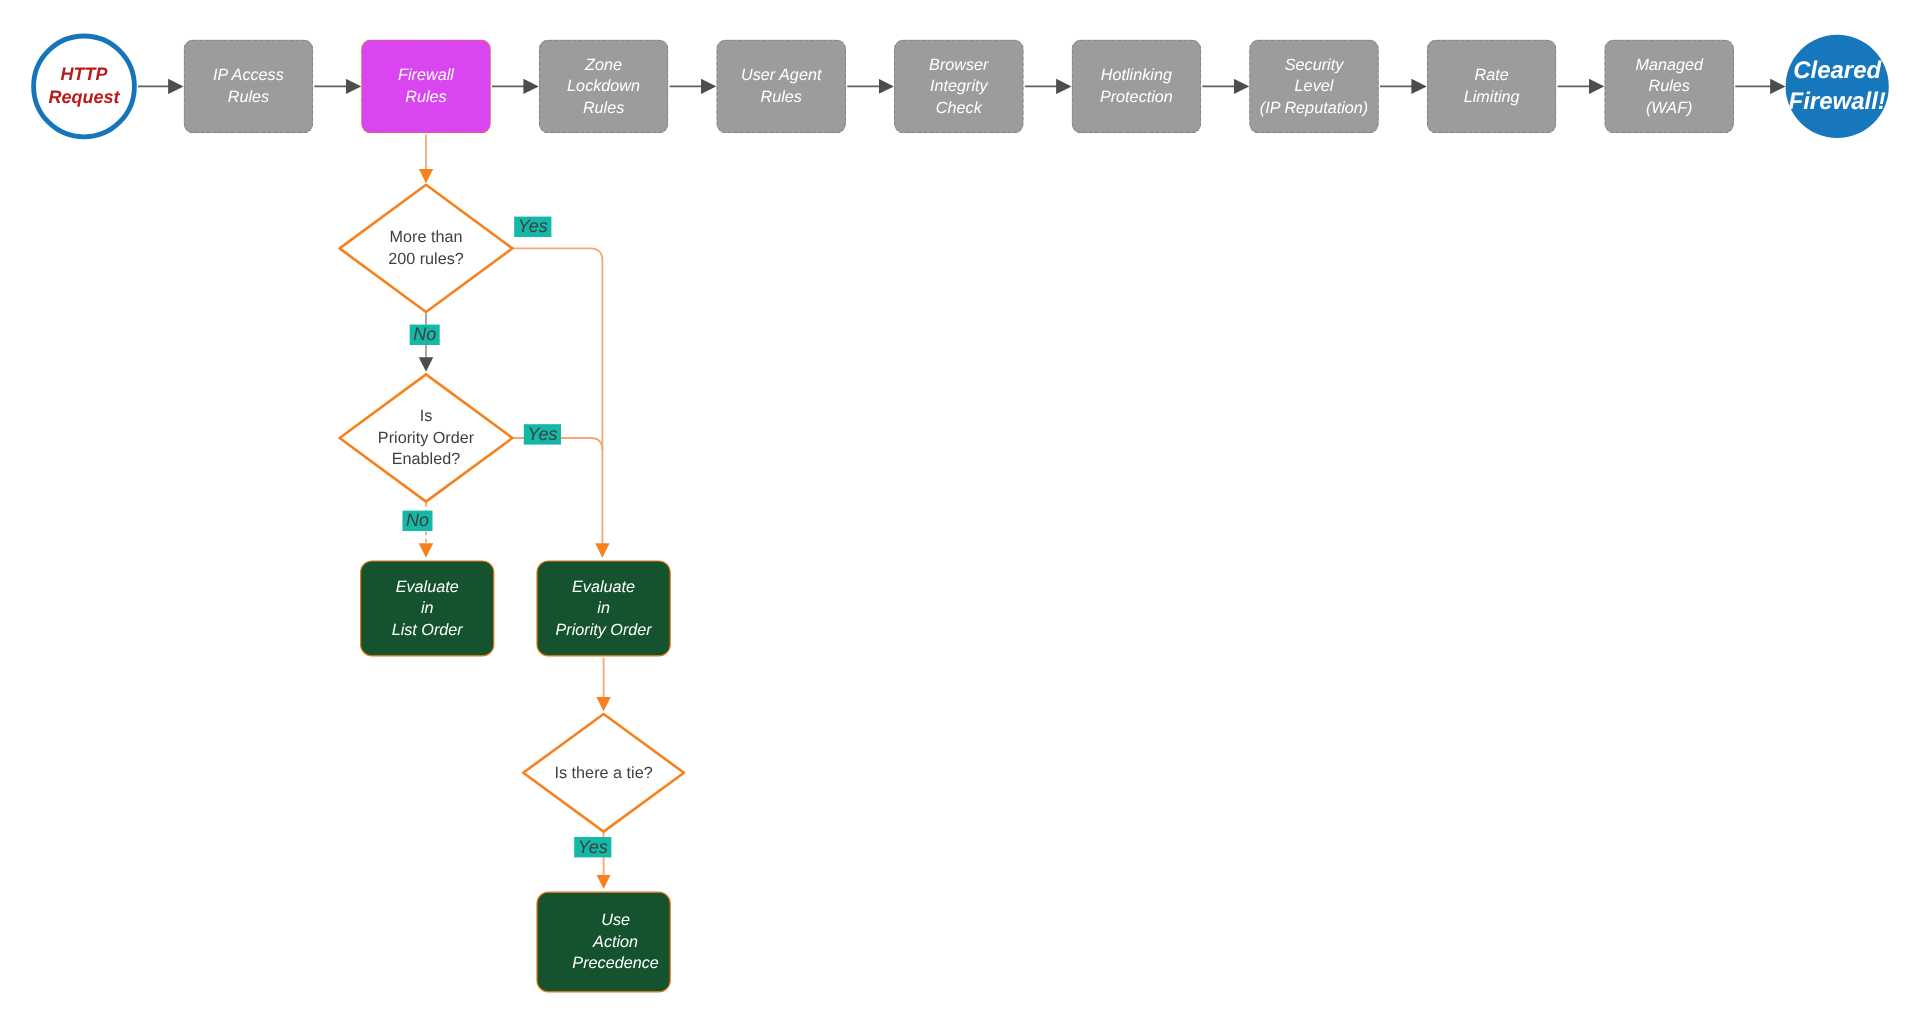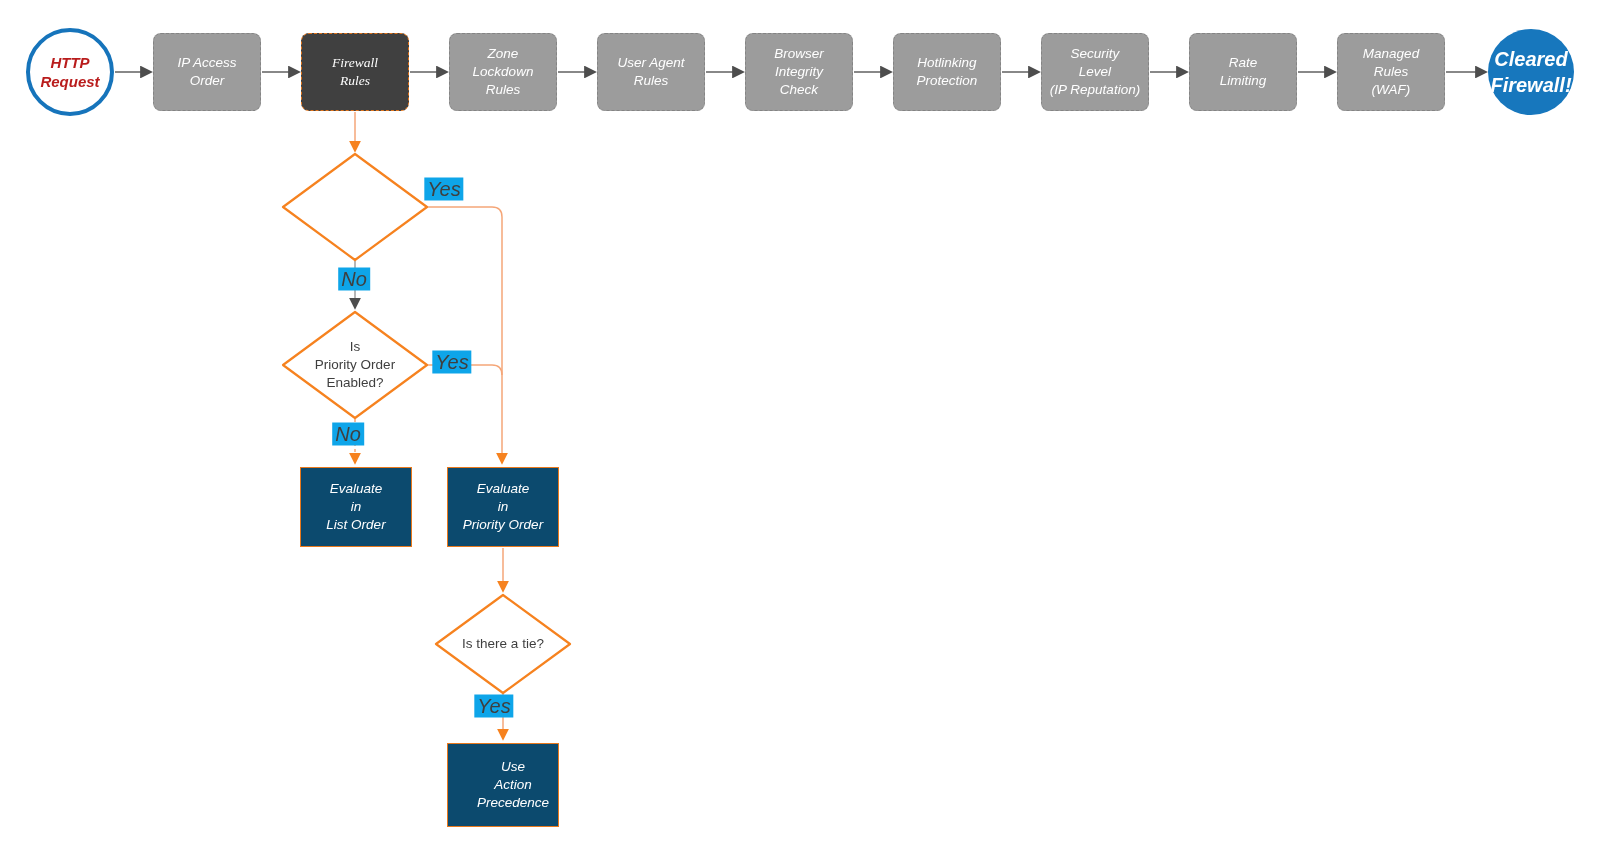--- a/index.html
+++ b/index.html
@@ -32,23 +32,22 @@
   }
   .stage {
     top: 33px;
     width: 108px;
     height: 78px;
     border-radius: 8px;
     background: #9C9C9C;
     border: 1px dashed #848484;
   }
   .stage.orange {
-    background: #404040;
+    background: #d946ef;
     border: 1px dashed #E0731A;
-    font-family: Liberation Serif, serif;
   }
   .stage .lbl, .action .lbl {
     color: #ffffff;
     font-style: italic;
     font-size: 13.5px;
     line-height: 1.32;
     white-space: pre-line;
   }
   .circle {
     border-radius: 50%;
@@ -77,44 +76,44 @@
     color: #ffffff;
     font-weight: bold;
     font-style: italic;
     font-size: 20px;
     line-height: 1.3;
     white-space: pre-line;
   }
   .action {
     width: 112px;
     height: 80px;
-    border-radius: 0;
-    background: #0c4a6e;
+    border-radius: 10px;
+    background: #14532d;
     border: 1px solid #E8781C;
   }
   .diamond-label {
     position: absolute;
     z-index: 3;
     display: flex;
     align-items: center;
     justify-content: center;
     text-align: center;
     color: #3F3F3F;
     font-size: 13.5px;
     line-height: 1.35;
     white-space: pre-line;
   }
   .edge-label {
     position: absolute;
     z-index: 3;
     transform: translate(-50%, -50%);
     color: #3F3F3F;
     font-style: italic;
-    font-size: 20px;
-    background: #0ea5e9;
+    font-size: 15px;
+    background: #14b8a6;
     padding: 0 3px;
     white-space: nowrap;
   }
 </style>
 </head>
 <body>
 
 <div class="canvas">
 
   <svg class="wires" viewBox="0 0 1600 858" xmlns="http://www.w3.org/2000/svg">
@@ -155,21 +154,21 @@
     <span class="lbl">HTTP
 Request</span>
   </div>
   <div class="node circle end">
     <span class="lbl">Cleared
 Firewall!</span>
   </div>
 
   <div class="node stage" style="left:153px">
     <span class="lbl">IP Access
-Order</span>
+Rules</span>
   </div>
   <div class="node stage orange" style="left:301px">
     <span class="lbl">Firewall
 Rules</span>
   </div>
   <div class="node stage" style="left:449px">
     <span class="lbl">Zone
 Lockdown
 Rules</span>
   </div>
@@ -194,20 +193,22 @@
   <div class="node stage" style="left:1189px">
     <span class="lbl">Rate
 Limiting</span>
   </div>
   <div class="node stage" style="left:1337px">
     <span class="lbl">Managed
 Rules
 (WAF)</span>
   </div>
 
+  <div class="diamond-label" style="left:283px; top:154px; width:144px; height:106px;">More than
+200 rules?</div>
   <div class="diamond-label" style="left:283px; top:312px; width:144px; height:106px;">Is
 Priority Order
 Enabled?</div>
   <div class="diamond-label" style="left:436px; top:595px; width:134px; height:98px;">Is there a tie?</div>
 
   <div class="node action" style="left:300px; top:467px;">
     <span class="lbl">Evaluate
 in
 List Order</span>
   </div>

